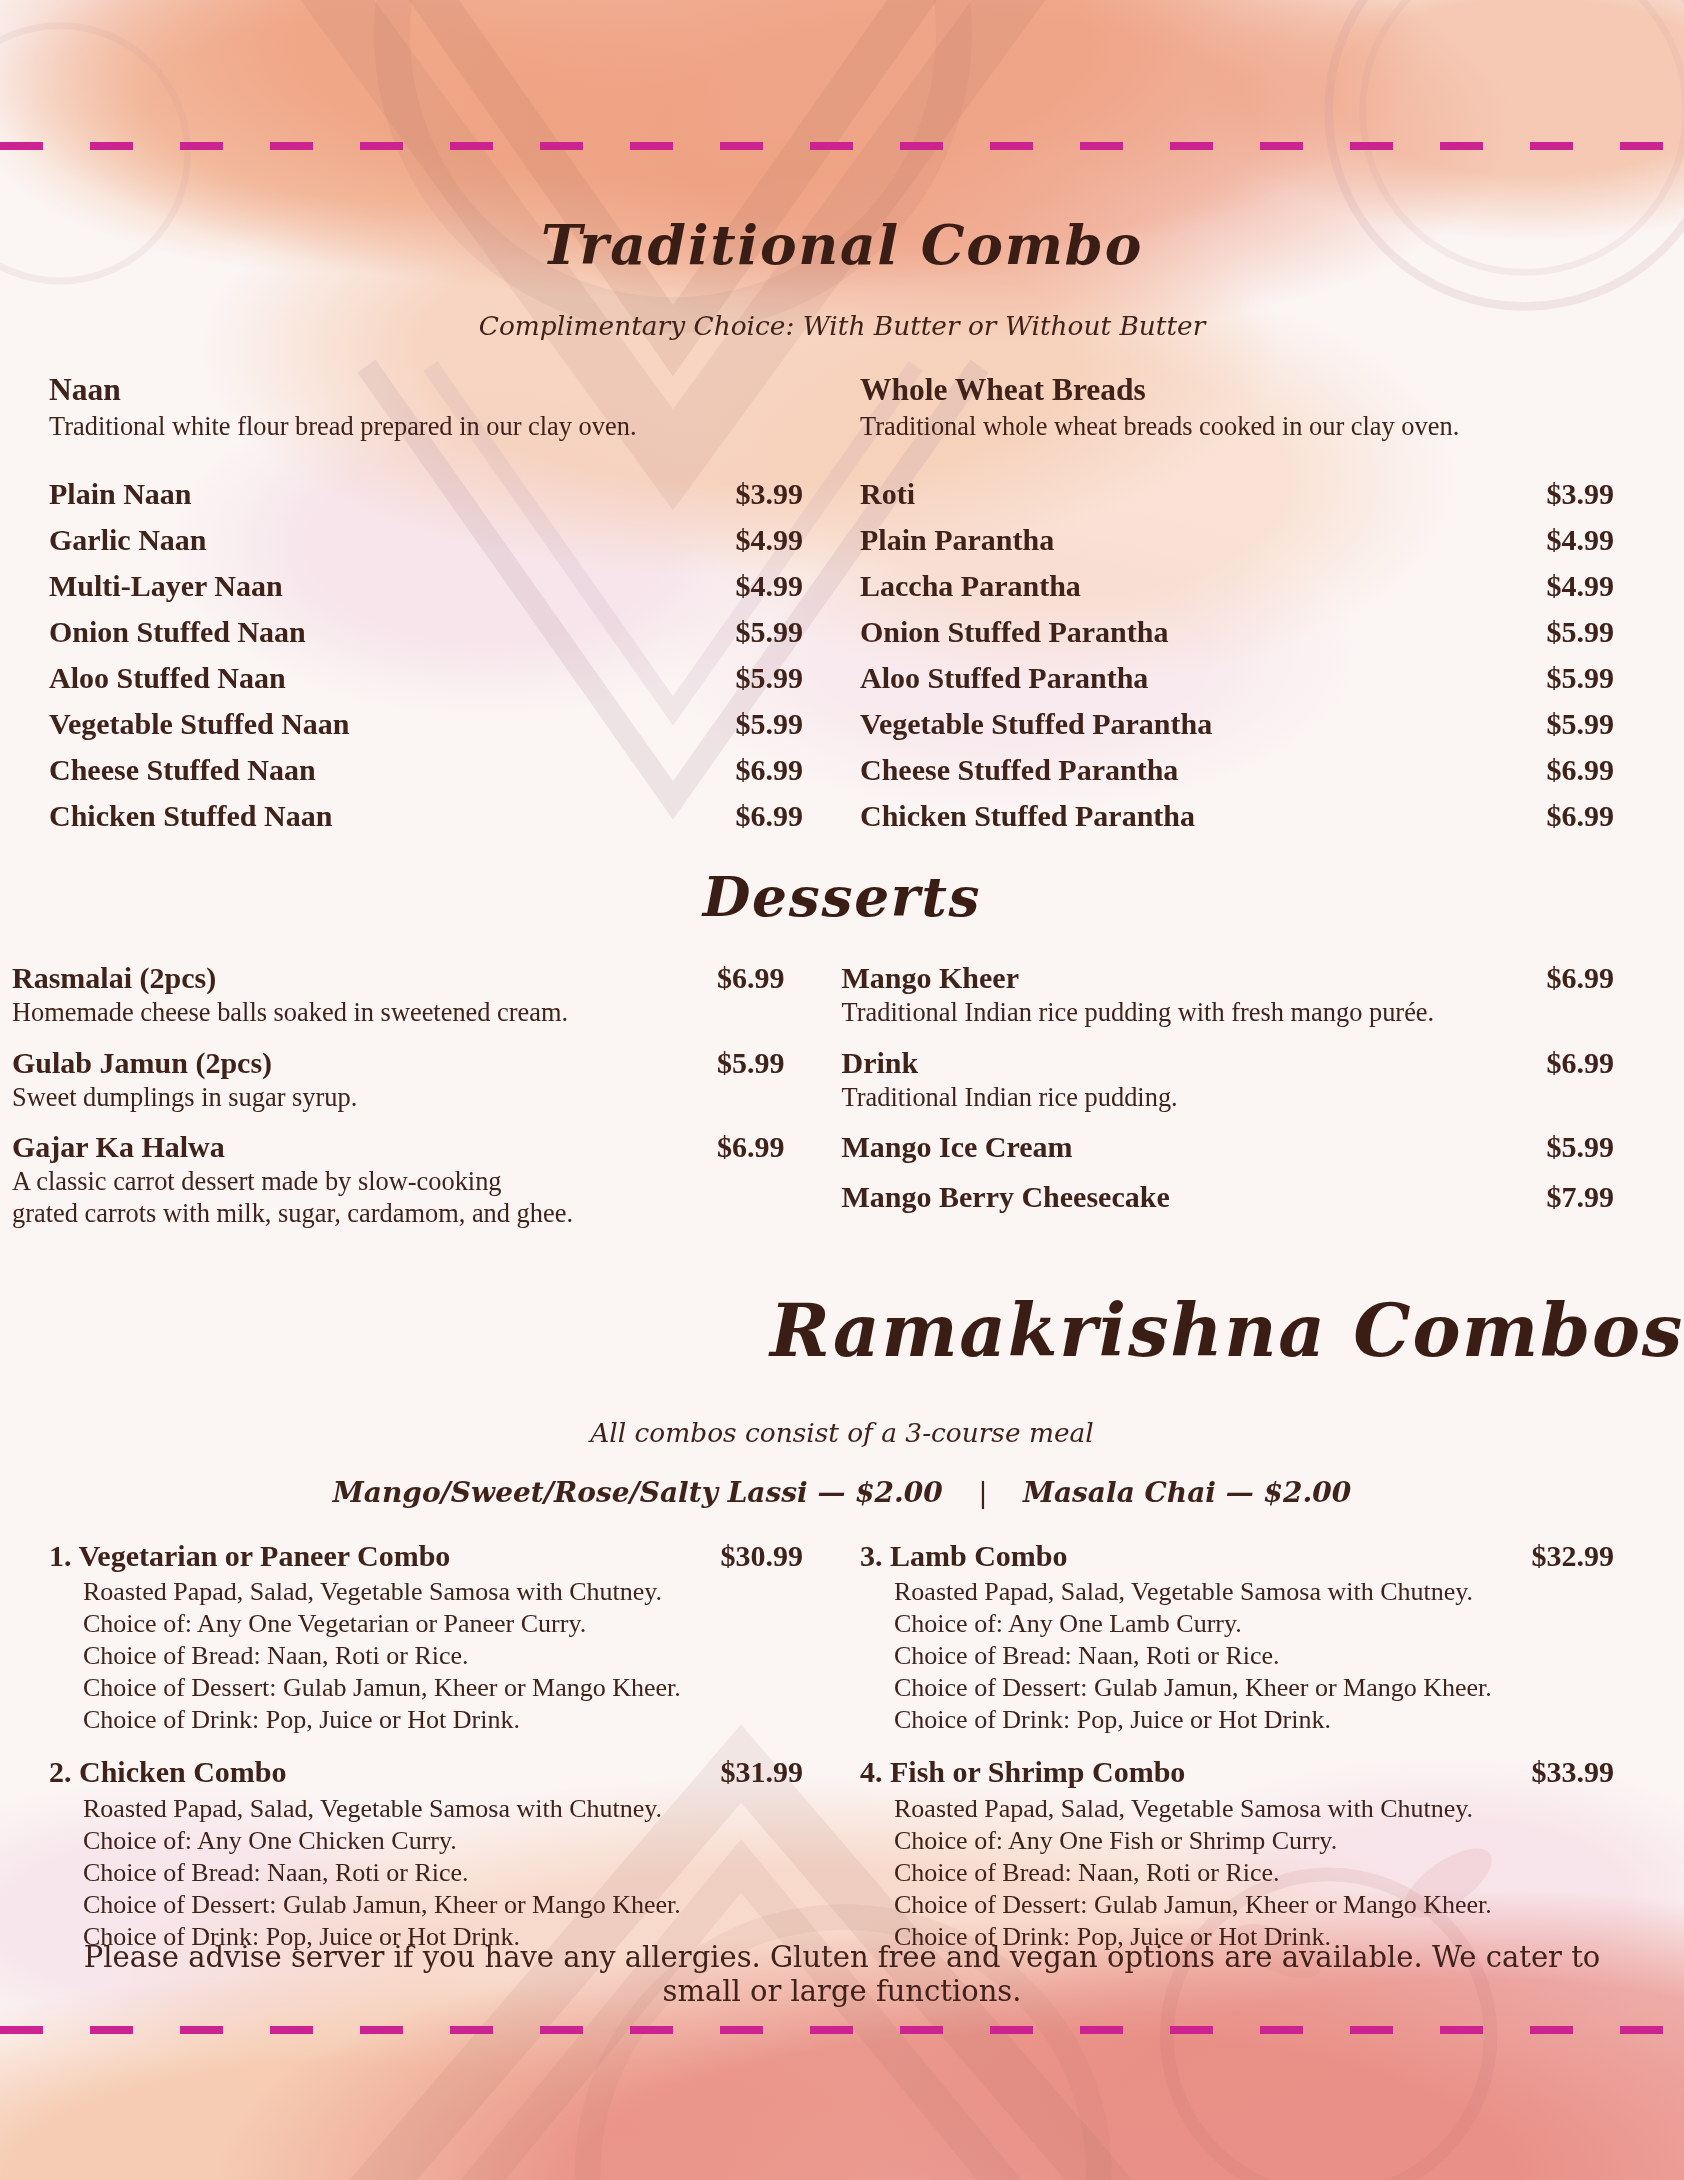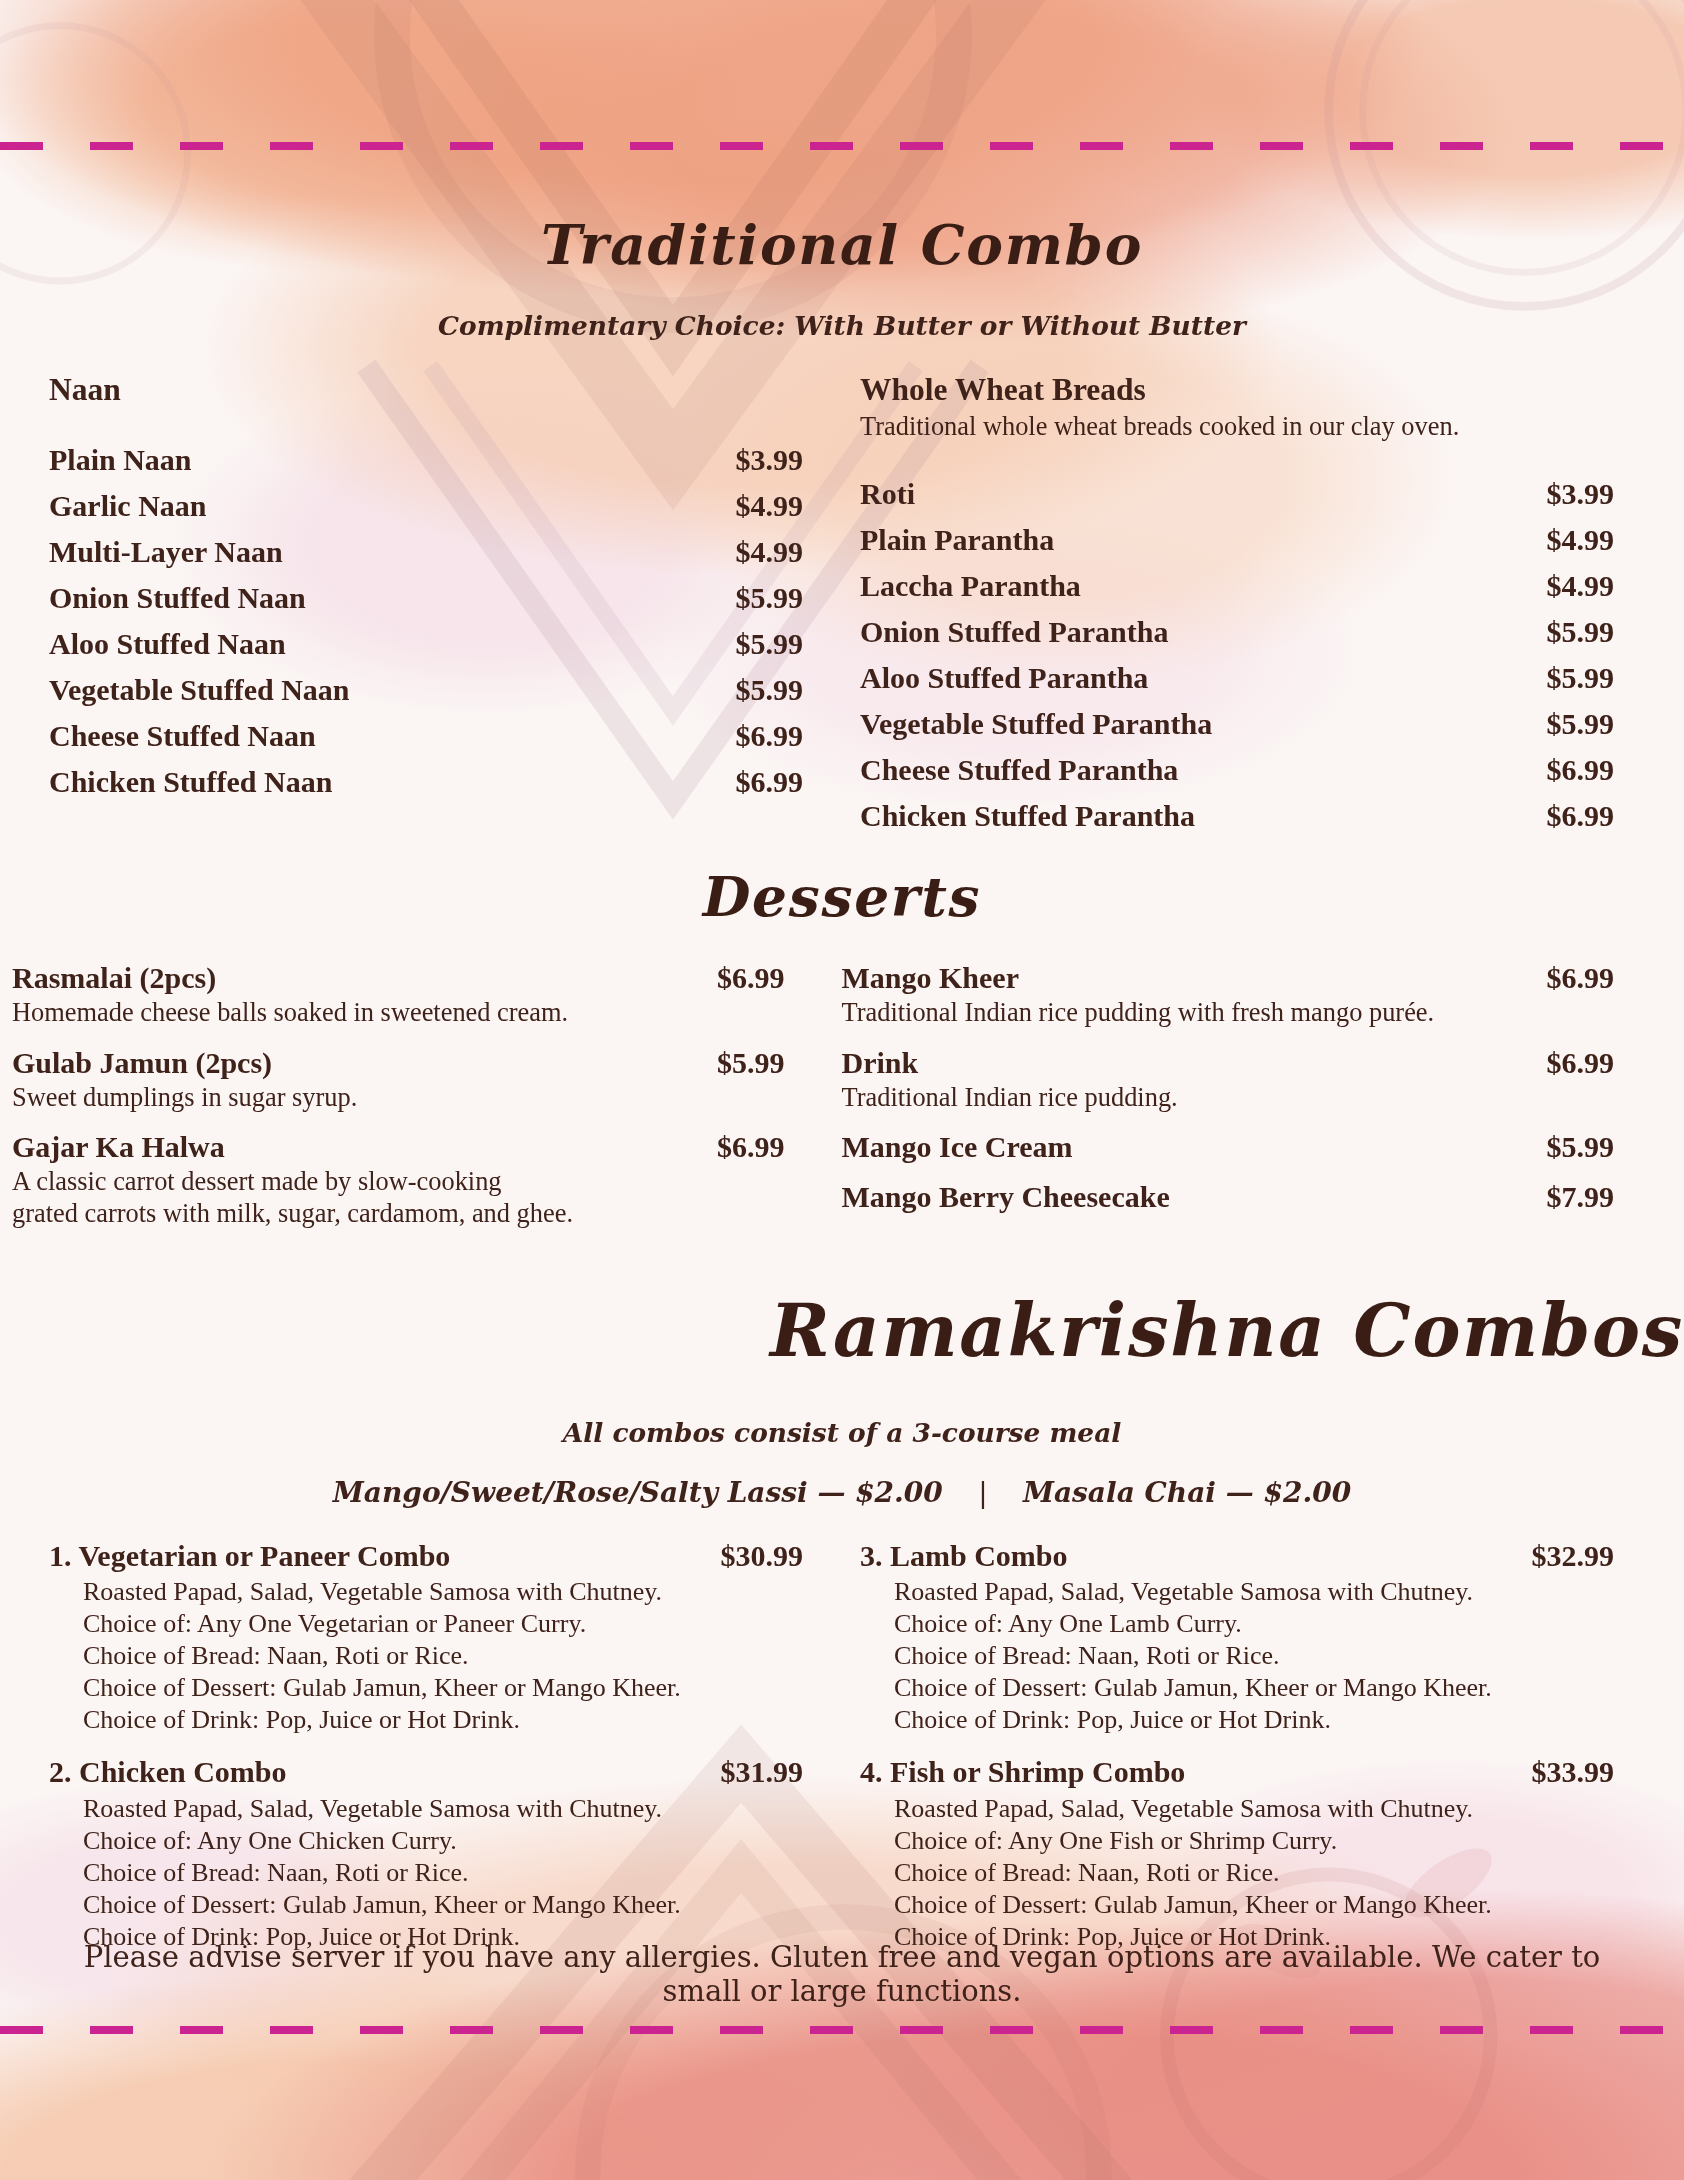--- a/index.html
+++ b/index.html
@@ -42,21 +42,21 @@
     background:repeating-linear-gradient(90deg, var(--accent) 0 43px, transparent 43px 90px);
   }
   .dash-top{top:142px;}
   .dash-bottom{top:2026px;}
   
   .menu-title{
     font-family:"DejaVu Serif", serif;font-style:italic;font-weight:700;
     text-align:center;font-size:55px;line-height:1.05;letter-spacing:1.7px;color:#3A1E15;
   }
   .section-sub{
-    font-family:"DejaVu Serif", serif;font-style:italic;font-weight:700;
+    font-family:"DejaVu Serif", serif;font-style:italic;font-weight:400;
     text-align:center;font-size:26.4px;line-height:1.2;margin-top:10px;
   }
   .two-col{
     display:grid;grid-template-columns:1fr 1fr;column-gap:57px;
     padding-left:49px;padding-right:70px;
   }
   .col-header{font-size:31.5px;font-weight:700;line-height:37px;}
   .col-desc{font-size:26.4px;line-height:31px;margin-top:2.6px;font-weight:400;}
   .rows{margin-top:36px;}
   .item-row{
@@ -114,20 +114,21 @@
 
 <div class="dash dash-top"></div>
 <div class="dash dash-bottom"></div>
 
 <section class="sec sec-breads">
   <h1 class="menu-title">Traditional Combo</h1>
   <div class="section-sub">Complimentary Choice: With Butter or Without Butter</div>
   <div class="two-col">
     <div class="b-col">
       <div class="col-header">Naan</div>
+      <div class="col-desc">Traditional white flour bread prepared in our clay oven.</div>
       <div class="rows">
 
           <div class="item-row b-row">
             <span class="item-name">Plain Naan</span>
             <span class="item-price">$3.99</span>
           </div>
 
           <div class="item-row b-row">
             <span class="item-name">Garlic Naan</span>
             <span class="item-price">$4.99</span>

